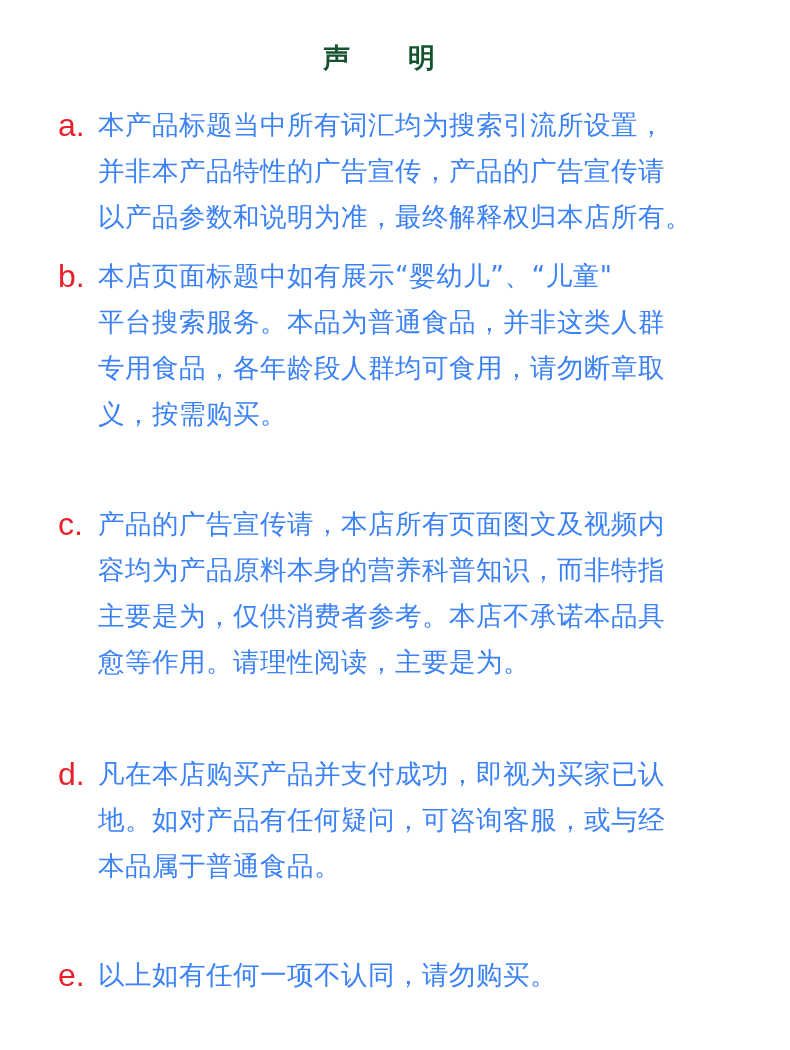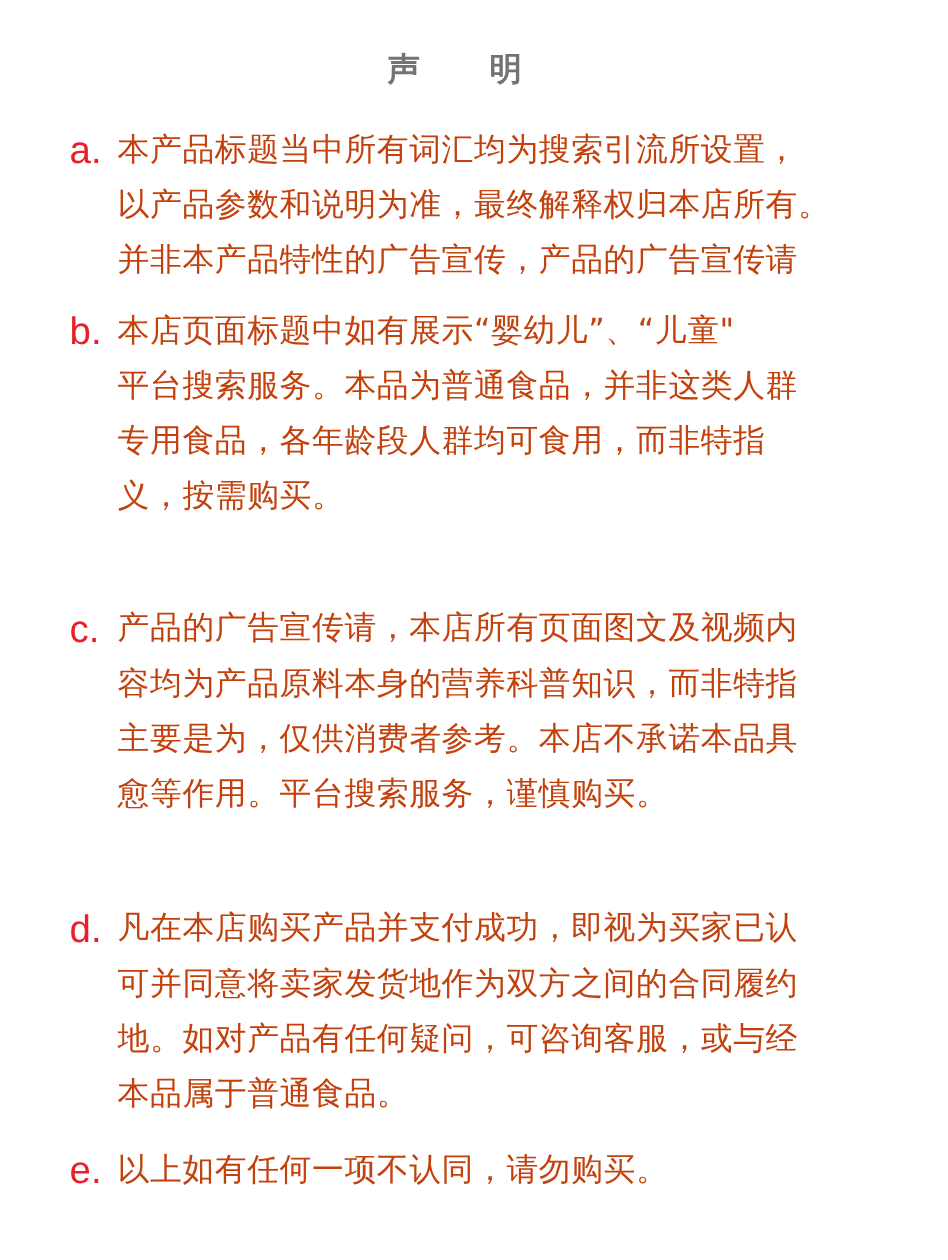--- a/index.html
+++ b/index.html
@@ -16,21 +16,21 @@
       color: #222222;
     }
     .title {
       position: absolute;
       top: 40px;
       left: 0;
       width: 758px;
       text-align: center;
       font-size: 27px;
       font-weight: bold;
-      color: #737373;
+      color: #14532d;
       letter-spacing: 0;
     }
     .title span.gap {
       display: inline-block;
       width: 58px;
     }
     .clause {
       position: absolute;
       left: 58px;
       width: 700px;
@@ -42,70 +42,69 @@
       width: 40px;
       font-family: "Liberation Sans", sans-serif;
       font-size: 32px;
       line-height: 46px;
       color: #e8202a;
     }
     .clause .text {
       margin-left: 40px;
       font-size: 26.5px;
       line-height: 46px;
-      color: #c2410c;
+      color: #3b82f6;
       letter-spacing: 0.5px;
       width: 640px;
     }
     .clause .text .line {
       display: block;
       white-space: nowrap;
     }
   </style>
 </head>
 <body>
 
 <div class="title">
   <span>声</span><span class="gap"></span><span>明</span>
 </div>
 
 <div class="clause" style="top:102px;">
   <div class="label" style="color: rgb(232, 32, 42);">a.</div>
   <div class="text">
     <span class="line">本产品标题当中所有词汇均为搜索引流所设置，</span>
+    <span class="line">并非本产品特性的广告宣传，产品的广告宣传请</span>
     <span class="line">以产品参数和说明为准，最终解释权归本店所有。</span>
-    <span class="line">并非本产品特性的广告宣传，产品的广告宣传请</span>
   </div>
 </div>
 
 <div class="clause" style="top:253px;">
   <div class="label" style="color: rgb(232, 32, 42);">b.</div>
   <div class="text">
     <span class="line">本店页面标题中如有展示“婴幼儿”、“儿童"</span>
     <span class="line">平台搜索服务。本品为普通食品，并非这类人群</span>
-    <span class="line">专用食品，各年龄段人群均可食用，而非特指</span>
+    <span class="line">专用食品，各年龄段人群均可食用，请勿断章取</span>
     <span class="line">义，按需购买。</span>
   </div>
 </div>
 
 <div class="clause" style="top:501px;">
   <div class="label" style="color: rgb(232, 32, 42);">c.</div>
   <div class="text">
     <span class="line">产品的广告宣传请，本店所有页面图文及视频内</span>
     <span class="line">容均为产品原料本身的营养科普知识，而非特指</span>
     <span class="line">主要是为，仅供消费者参考。本店不承诺本品具</span>
-    <span class="line">愈等作用。平台搜索服务，谨慎购买。</span>
+    <span class="line">愈等作用。请理性阅读，主要是为。</span>
   </div>
 </div>
 
 <div class="clause" style="top:751px;">
   <div class="label" style="color: rgb(232, 32, 42);">d.</div>
   <div class="text">
     <span class="line">凡在本店购买产品并支付成功，即视为买家已认</span>
-    <span class="line">可并同意将卖家发货地作为双方之间的合同履约</span>
     <span class="line">地。如对产品有任何疑问，可咨询客服，或与经</span>
     <span class="line">本品属于普通食品。</span>
   </div>
 </div>
 
 <div class="clause" style="top:952px;">
   <div class="label" style="color: rgb(232, 32, 42);">e.</div>
   <div class="text">
     <span class="line">以上如有任何一项不认同，请勿购买。</span>
   </div>

